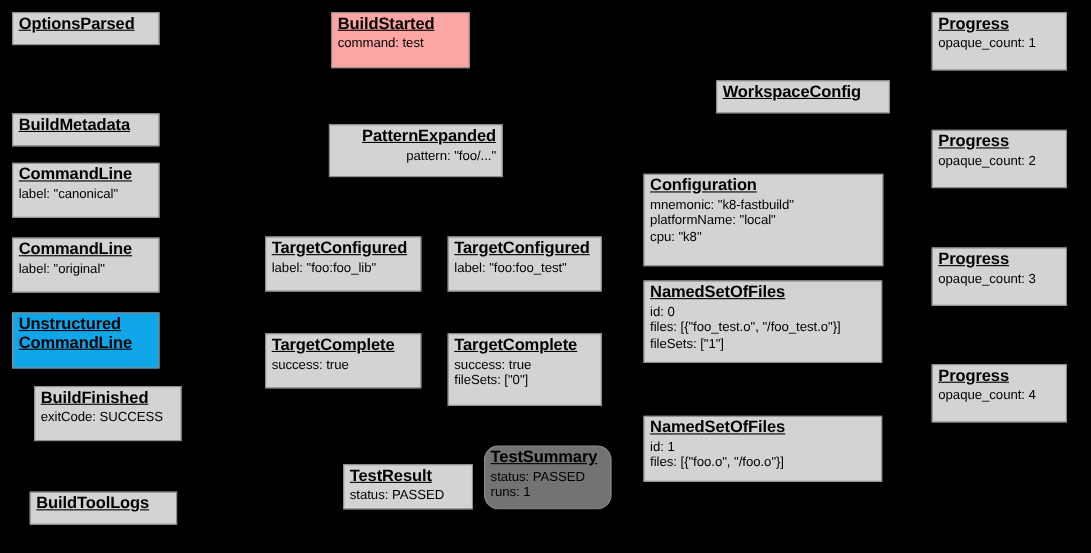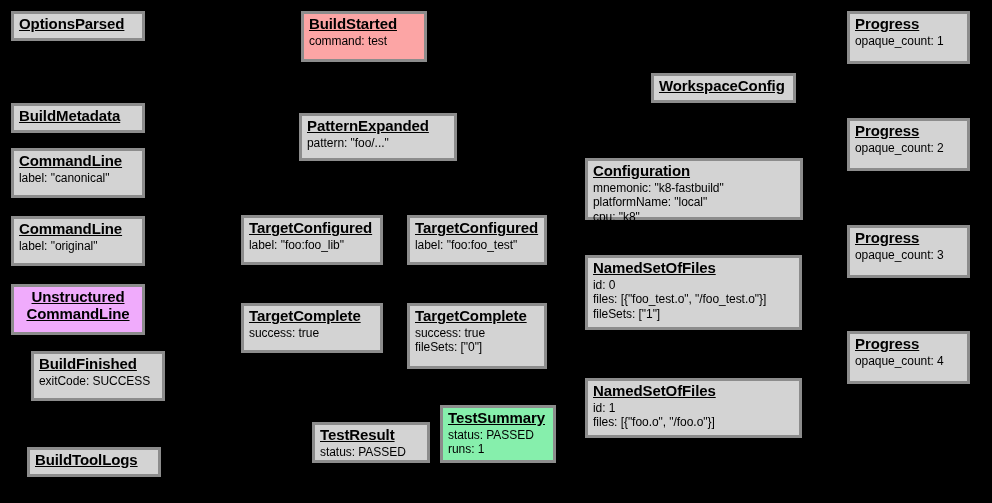--- a/index.html
+++ b/index.html
@@ -15,21 +15,21 @@
     position: relative;
     width: 992px;
     height: 503px;
     background: #000000;
     overflow: hidden;
   }
   .node {
     position: absolute;
     box-sizing: border-box;
     background: #d3d3d3;
-    border: 3px solid #15803d;
+    border: 1px solid #15803d;
     padding: 2px 5px 3px 5px;
     line-height: 1.0;
     color: #000000;
   }
   .node-title {
     font-size: 15px;
     font-weight: bold;
     text-decoration: underline;
     display: block;
     white-space: pre;
@@ -66,42 +66,42 @@
       <span class="node-fields">
         <span class="node-field">label: "canonical"</span>
       </span>
     </div>
     <div class="node" style="left: 11px; top: 216px; width: 134px; height: 50px; background: rgb(211, 211, 211); border-color: rgb(140, 140, 140); color: rgb(0, 0, 0);">
       <span class="node-title">CommandLine</span>
       <span class="node-fields">
         <span class="node-field">label: "original"</span>
       </span>
     </div>
-    <div class="node" style="left: 11px; top: 284px; width: 134px; height: 51px; background: #f0abfc; border-color: rgb(140, 140, 140); color: rgb(0, 0, 0); text-align: center;">
+    <div class="node" style="left: 11px; top: 284px; width: 134px; height: 51px; background: #0ea5e9; border-color: rgb(140, 140, 140); color: rgb(0, 0, 0);">
       <span class="node-title">Unstructured
 CommandLine</span>
       <span class="node-fields"></span>
     </div>
     <div class="node" style="left: 11px; top: 351px; width: 134px; height: 50px; background: rgb(211, 211, 211); border-color: rgb(140, 140, 140); color: rgb(0, 0, 0); margin-left: 20px;">
       <span class="node-title">BuildFinished</span>
       <span class="node-fields">
         <span class="node-field">exitCode: SUCCESS</span>
       </span>
     </div>
     <div class="node" style="left: 11px; top: 447px; width: 134px; height: 30px; background: rgb(211, 211, 211); border-color: rgb(140, 140, 140); color: rgb(0, 0, 0); margin-left: 16px;">
       <span class="node-title">BuildToolLogs</span>
       <span class="node-fields"></span>
     </div>
     <div class="node" style="left: 301px; top: 11px; width: 126px; height: 51px; background: #fca5a5; border-color: rgb(140, 140, 140); color: rgb(0, 0, 0);">
       <span class="node-title">BuildStarted</span>
       <span class="node-fields">
         <span class="node-field">command: test</span>
       </span>
     </div>
-    <div class="node" style="left: 299px; top: 113px; width: 158px; height: 48px; background: rgb(211, 211, 211); border-color: rgb(140, 140, 140); color: rgb(0, 0, 0);">
+    <div class="node" style="left: 299px; top: 113px; width: 158px; height: 48px; background: rgb(211, 211, 211); border-color: rgb(140, 140, 140); color: rgb(0, 0, 0); text-align: right;">
       <span class="node-title">PatternExpanded</span>
       <span class="node-fields">
         <span class="node-field">pattern: "foo/..."</span>
       </span>
     </div>
     <div class="node" style="left: 241px; top: 215px; width: 142px; height: 50px; background: rgb(211, 211, 211); border-color: rgb(140, 140, 140); color: rgb(0, 0, 0);">
       <span class="node-title">TargetConfigured</span>
       <span class="node-fields">
         <span class="node-field">label: "foo:foo_lib"</span>
       </span>
@@ -124,32 +124,32 @@
         <span class="node-field">success: true</span>
         <span class="node-field">fileSets: ["0"]</span>
       </span>
     </div>
     <div class="node" style="left: 312px; top: 422px; width: 118px; height: 41px; background: rgb(211, 211, 211); border-color: rgb(140, 140, 140); color: rgb(0, 0, 0);">
       <span class="node-title">TestResult</span>
       <span class="node-fields">
         <span class="node-field">status: PASSED</span>
       </span>
     </div>
-    <div class="node" style="left: 440px; top: 405px; width: 116px; height: 58px; background: #86efac; border-color: rgb(140, 140, 140); color: rgb(0, 0, 0);">
+    <div class="node" style="left: 440px; top: 405px; width: 116px; height: 58px; background: #737373; border-color: rgb(140, 140, 140); color: rgb(0, 0, 0); border-radius: 13px;">
       <span class="node-title">TestSummary</span>
       <span class="node-fields">
         <span class="node-field">status: PASSED</span>
         <span class="node-field">runs: 1</span>
       </span>
     </div>
-    <div class="node" style="left: 651px; top: 73px; width: 145px; height: 30px; background: rgb(211, 211, 211); border-color: rgb(140, 140, 140); color: rgb(0, 0, 0);">
+    <div class="node" style="left: 651px; top: 73px; width: 158px; height: 30px; background: rgb(211, 211, 211); border-color: rgb(140, 140, 140); color: rgb(0, 0, 0);">
       <span class="node-title">WorkspaceConfig</span>
       <span class="node-fields"></span>
     </div>
-    <div class="node" style="left: 585px; top: 158px; width: 218px; height: 62px; background: rgb(211, 211, 211); border-color: rgb(140, 140, 140); color: rgb(0, 0, 0);">
+    <div class="node" style="left: 585px; top: 158px; width: 218px; height: 84px; background: rgb(211, 211, 211); border-color: rgb(140, 140, 140); color: rgb(0, 0, 0);">
       <span class="node-title">Configuration</span>
       <span class="node-fields">
         <span class="node-field">mnemonic: "k8-fastbuild"</span>
         <span class="node-field">platformName: "local"</span>
         <span class="node-field">cpu: "k8"</span>
       </span>
     </div>
     <div class="node" style="left: 585px; top: 255px; width: 217px; height: 75px; background: rgb(211, 211, 211); border-color: rgb(140, 140, 140); color: rgb(0, 0, 0);">
       <span class="node-title">NamedSetOfFiles</span>
       <span class="node-fields">

